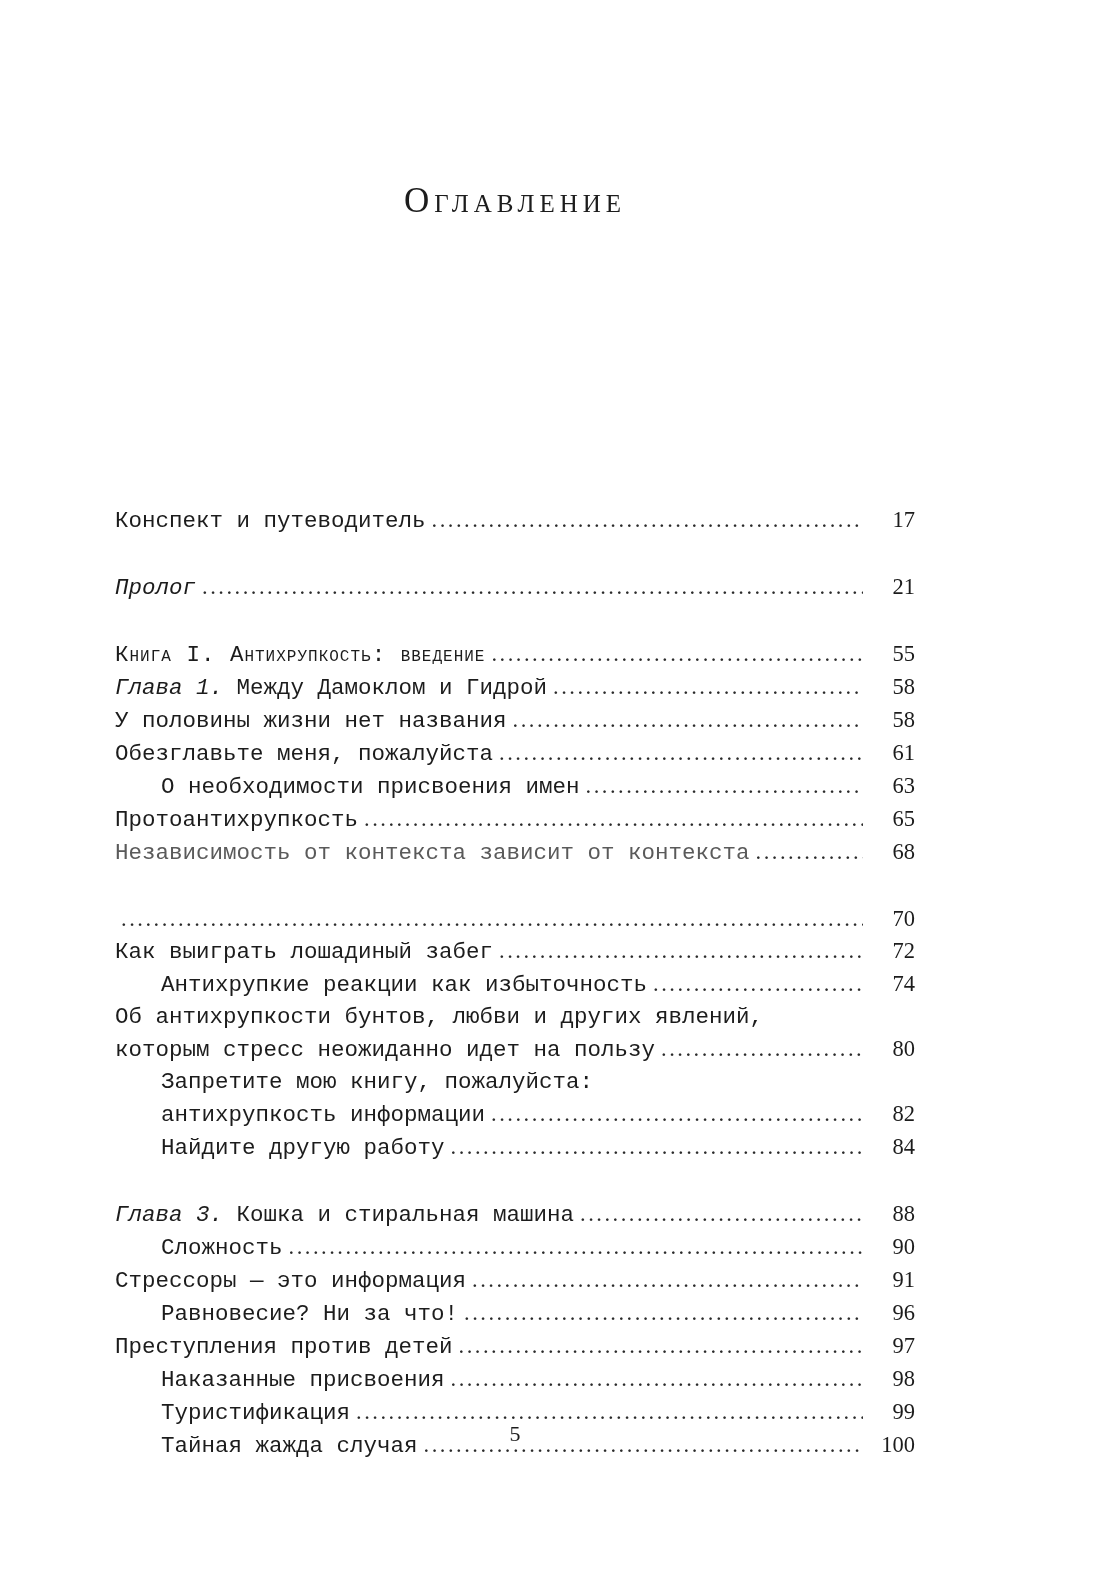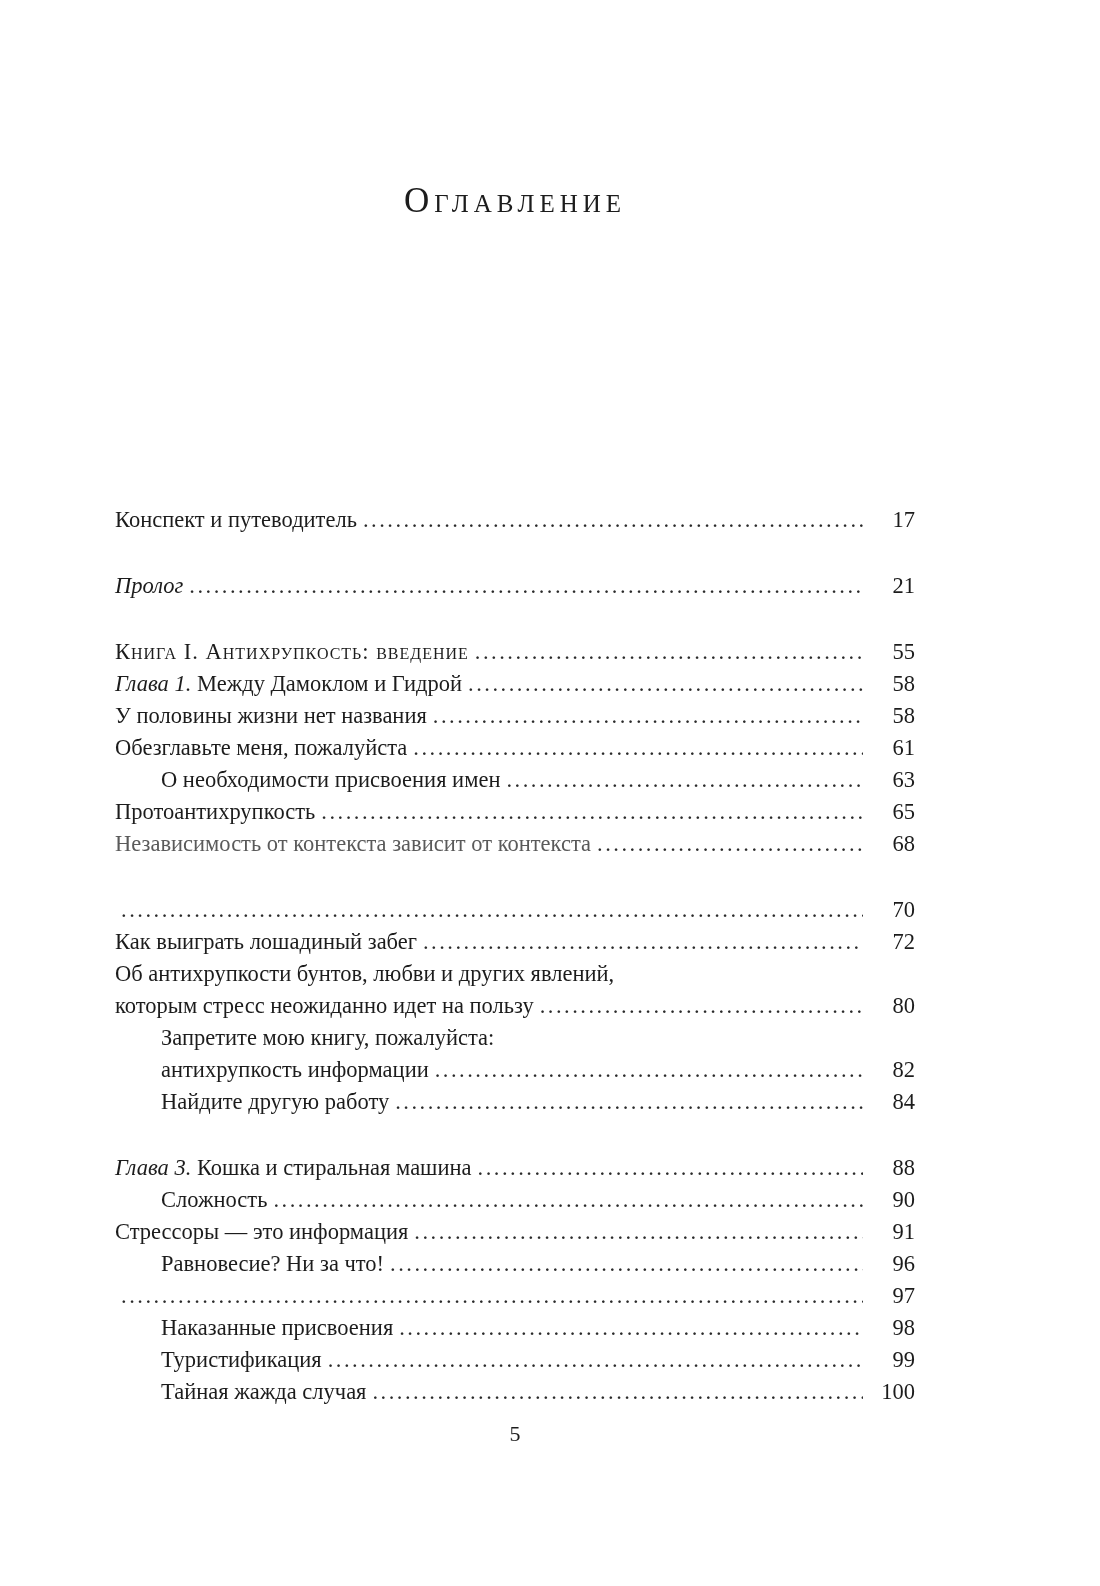--- a/index.html
+++ b/index.html
@@ -60,20 +60,21 @@
   .entry.muted .text {
     color: #5a5a5a;
   }
   .line {
     display: flex;
     align-items: baseline;
   }
   .text {
     white-space: pre;
     flex: 0 0 auto;
+    font-family: Liberation Mono, monospace;
   }
   .prefix-italic {
     font-style: italic;
   }
   .dots {
     flex: 1 1 auto;
     overflow: hidden;
     margin: 0 4px 0 6px;
     white-space: nowrap;
   }
@@ -173,20 +174,27 @@
             <span class="pagenum">70</span>
           </div>
         </div>
         <div class="entry">
           <div class="line">
             <span class="text">Как выиграть лошадиный забег</span>
             <span class="dots"></span>
             <span class="pagenum">72</span>
           </div>
         </div>
+        <div class="entry indent">
+          <div class="line">
+            <span class="text">Антихрупкие реакции как избыточность</span>
+            <span class="dots"></span>
+            <span class="pagenum">74</span>
+          </div>
+        </div>
         <div class="entry">
           <div class="line">
             <span class="text">Об антихрупкости бунтов, любви и других явлений,</span>
           </div>
           <div class="line">
             <span class="text">которым стресс неожиданно идет на пользу</span>
             <span class="dots"></span>
             <span class="pagenum">80</span>
           </div>
         </div>
@@ -230,20 +238,21 @@
         </div>
         <div class="entry indent">
           <div class="line">
             <span class="text">Равновесие? Ни за что!</span>
             <span class="dots"></span>
             <span class="pagenum">96</span>
           </div>
         </div>
         <div class="entry">
           <div class="line">
+            <span class="text">Преступления против детей</span>
             <span class="dots"></span>
             <span class="pagenum">97</span>
           </div>
         </div>
         <div class="entry indent">
           <div class="line">
             <span class="text">Наказанные присвоения</span>
             <span class="dots"></span>
             <span class="pagenum">98</span>
           </div>

